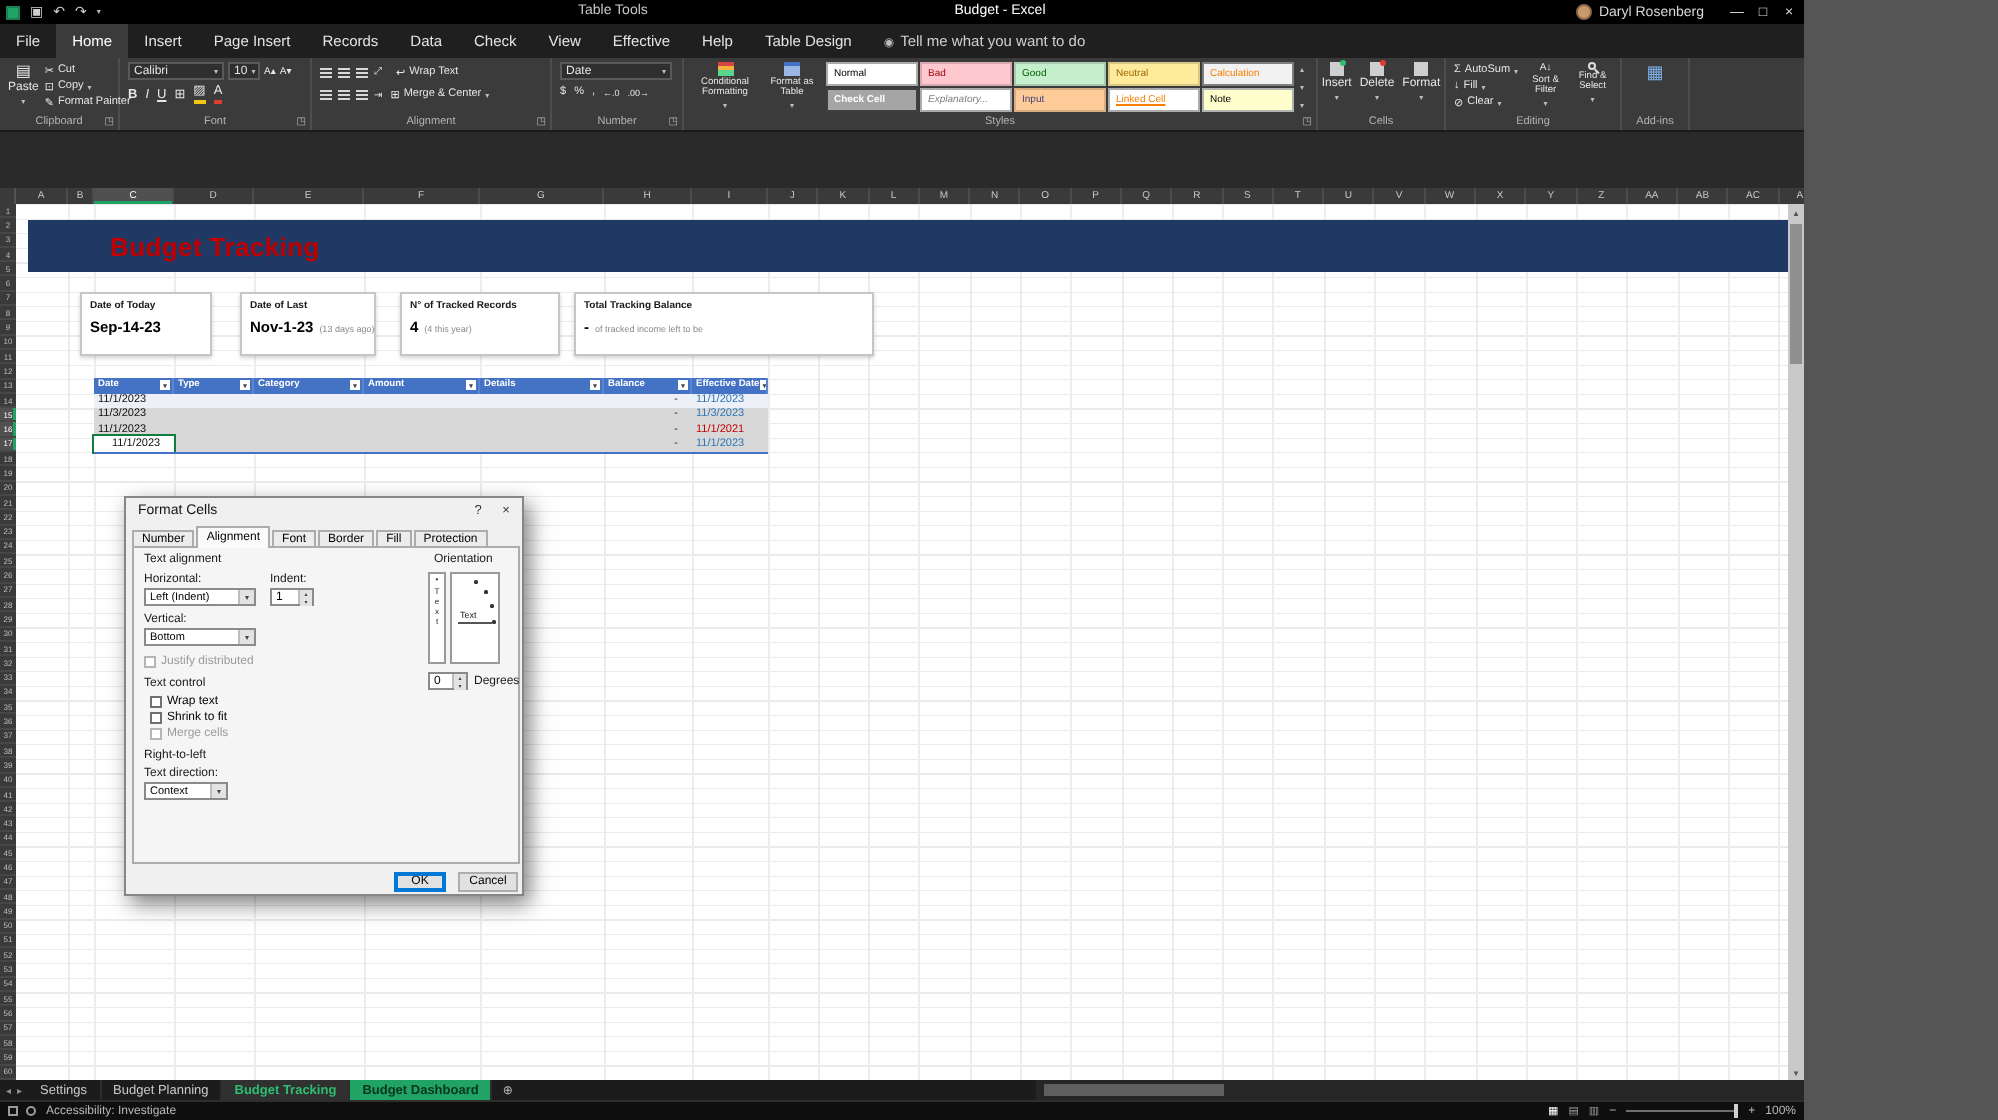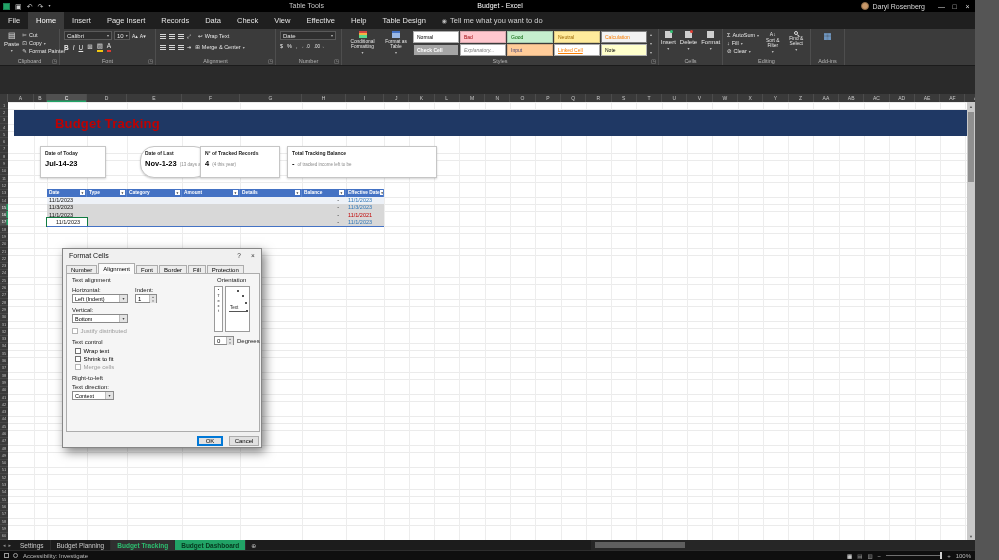--- a/index.html
+++ b/index.html
@@ -1,17 +1,17 @@
 <!DOCTYPE html>
 <html><head>
 <meta charset="utf-8">
 <style>
   *{margin:0;padding:0;box-sizing:border-box}
   html,body{background:#555}
-  #app{position:relative;width:975px;height:560px;background:#2a2a2a;overflow:hidden;
+  #app{position:relative;width:902px;height:560px;background:#2a2a2a;overflow:hidden;
        font-family:"Liberation Sans",sans-serif;-webkit-font-smoothing:antialiased}
 
   
   .title-bar{position:absolute;left:0;top:0;width:100%;height:12px;background:#000;color:#d8d8d8;font-size:7px}
   .qat{position:absolute;left:3px;top:0;height:12px;display:flex;align-items:center;gap:5px}
   .excel-logo{width:7px;height:7px;background:#21A366;box-shadow:inset 0 0 0 1px #1b8153;display:inline-block}
   .qat-ic{font-size:7px;color:#cfcfcf;line-height:1}
   .ttools{position:absolute;left:289px;top:2px;color:#c8c8c8}
   .win-title{position:absolute;left:300px;width:400px;top:2px;text-align:center;color:#fff}
   .user-chip{position:absolute;right:50px;top:1px;display:flex;align-items:center;gap:3px;height:10px}
@@ -527,24 +527,24 @@
       </div>
 
     <div class="banner">
       <span class="banner-title">Budget Tracking</span>
     </div>
 
     <div>
         <div class="card" style="left: 32px; width: 66px;">
           <div class="card-label">Date of Today</div>
           <div class="card-value">
-            <span>Jul-14-23</span>
-          </div>
-        </div>
-        <div class="card" style="left: 132px; width: 68px; border-radius: 14px;">
+            <span>Sep-14-23</span>
+          </div>
+        </div>
+        <div class="card" style="left: 112px; width: 68px;">
           <div class="card-label">Date of Last</div>
           <div class="card-value">
             <span>Nov-1-23</span>
             <span class="card-note">(13 days ago)</span>
           </div>
         </div>
         <div class="card" style="left: 192px; width: 80px;">
           <div class="card-label">N° of Tracked Records</div>
           <div class="card-value">
             <span>4</span>

